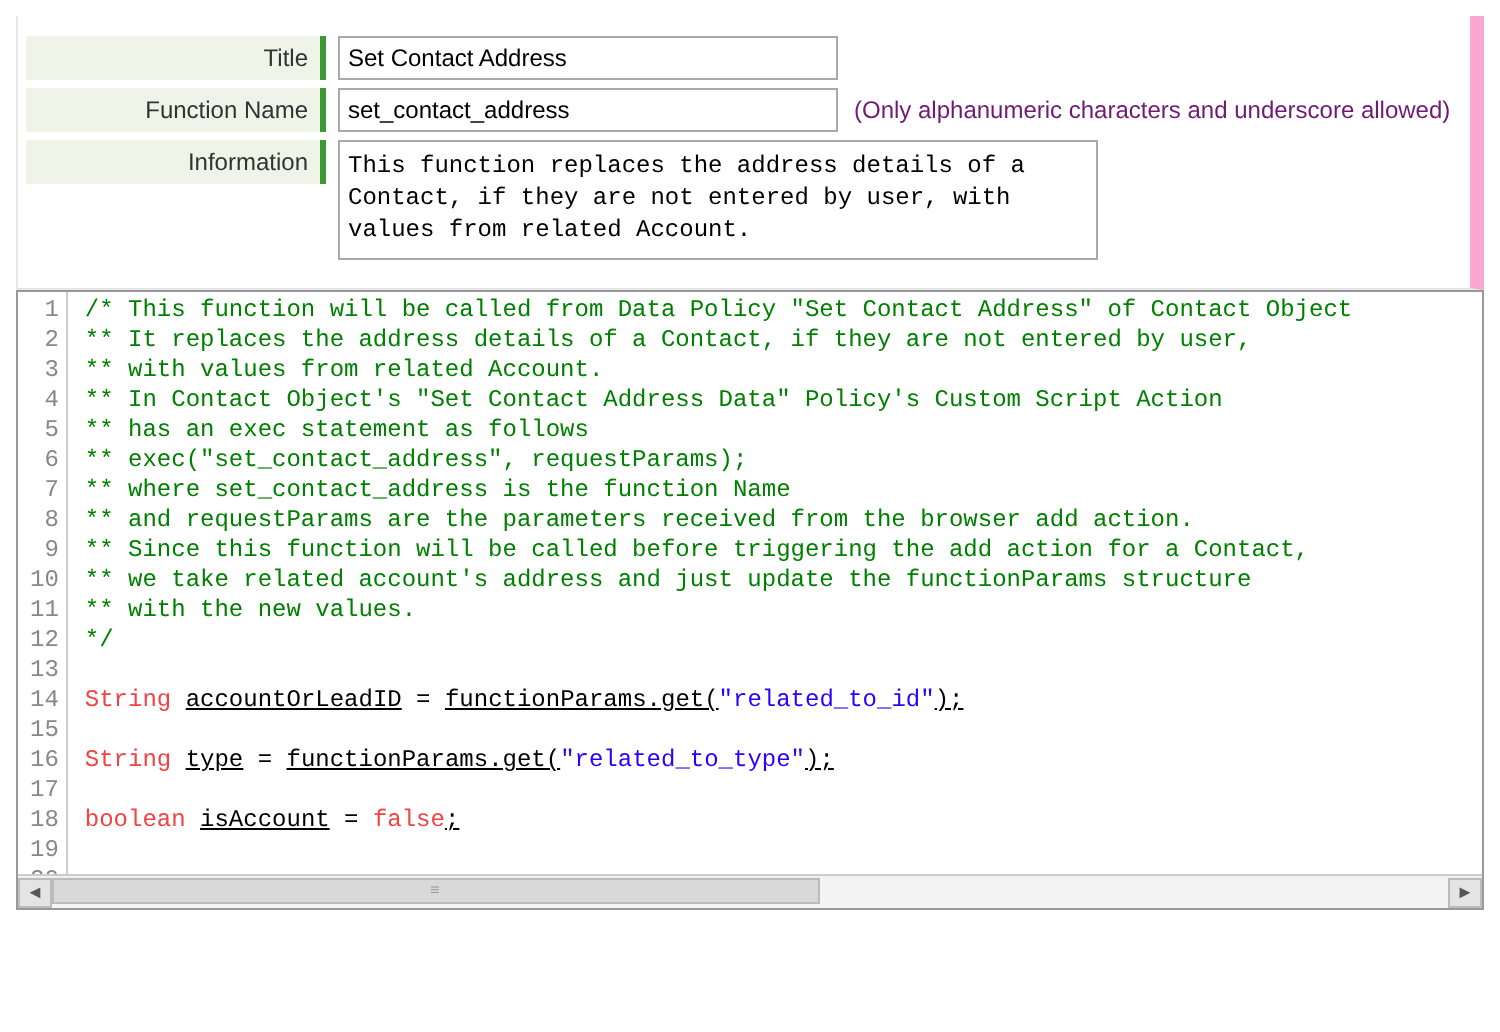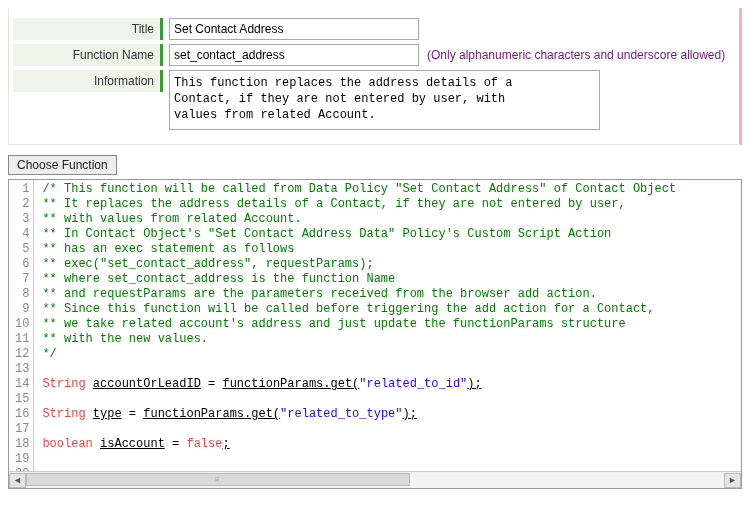--- a/index.html
+++ b/index.html
@@ -15,21 +15,21 @@
   .section-header {
     border-top: 3px solid #7aa7c7;
     background: #dfe8d8;
     padding: 4px 8px;
     font-weight: bold;
     font-size: 13px;
     color: #222;
   }
   .form-area {
     border-left: 1px solid #e6e6e6;
-    border-right: 3px solid #f9a8d4;
+    border-right: 7px solid #f9a8d4;
     border-bottom: 1px solid #e6e6e6;
     padding: 6px 4px 10px 4px;
   }
   .form-row {
     display: flex;
     align-items: flex-start;
     margin: 4px 0;
   }
   .form-label-cell {
     width: 150px;
@@ -51,21 +51,21 @@
     padding: 3px 4px;
     border: 1px solid #a9a9a9;
     width: 250px;
     height: 22px;
   }
   .textarea-input {
     font-family: "Courier New", monospace;
     font-size: 12px;
     padding: 4px;
     border: 1px solid #a9a9a9;
-    width: 431px;
+    width: 380px;
     height: 60px;
     resize: none;
     line-height: 1.35;
   }
   .field-hint {
     font-size: 12px;
     margin-left: 8px;
     color: #701a75;
   }
   .choose-btn-row { margin: 10px 0 4px 0; }
@@ -166,23 +166,20 @@
       <div class="form-label-cell">Information</div>
       <div class="form-value-cell">
         <textarea class="textarea-input" style="">This function replaces the address details of a
 Contact, if they are not entered by user, with
 values from related Account.</textarea>
       </div>
     </div>
 
   </div>
 
-  <div class="choose-btn-row">
-    <button class="choose-btn">Choose Function</button>
-  </div>
 
   <div class="code-panel">
     <div class="code-scroll">
       <div class="gutter" id="gutter">
           <div class="code-line">1</div>
           <div class="code-line">2</div>
           <div class="code-line">3</div>
           <div class="code-line">4</div>
           <div class="code-line">5</div>
           <div class="code-line">6</div>

